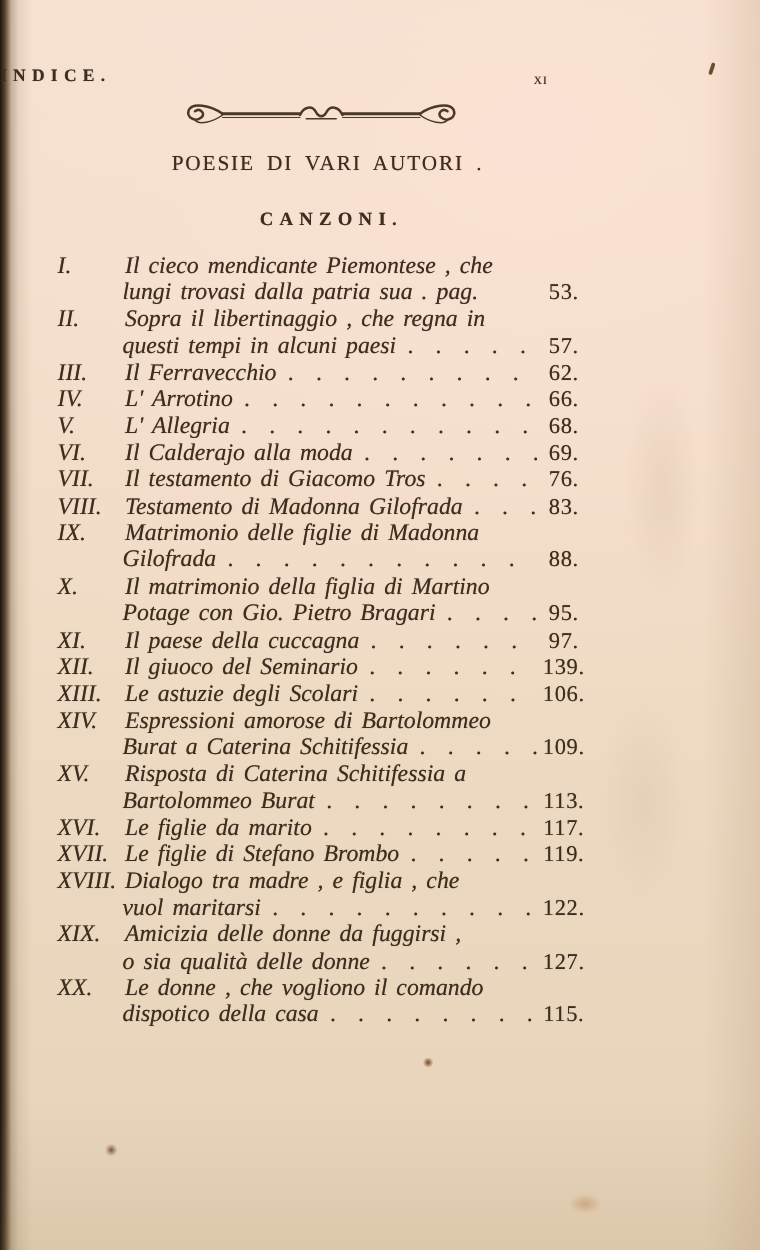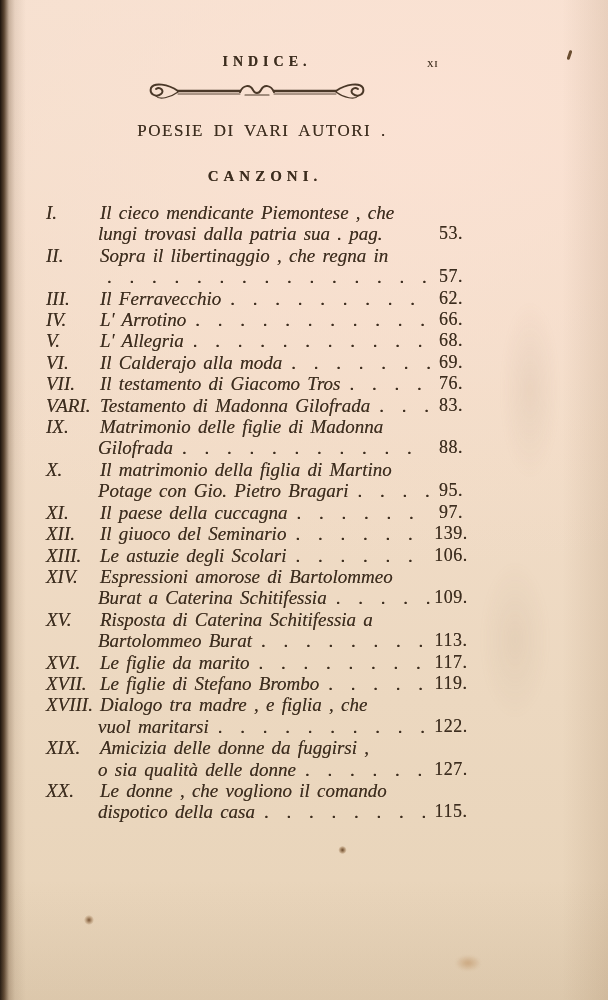--- a/index.html
+++ b/index.html
@@ -26,21 +26,21 @@
     position:absolute;top:0;right:0;width:46px;height:1000px;
     background:linear-gradient(270deg, rgba(150,115,80,.16), rgba(0,0,0,0));
   }
   .bottom-shade{
     position:absolute;bottom:0;left:0;width:608px;height:120px;
     background:linear-gradient(0deg, rgba(140,115,80,.12), rgba(0,0,0,0));
   }
   .ink{color:var(--ink); text-shadow:0 0 .6px rgba(72,52,32,.65);}
   .running-header{position:absolute;top:54px;left:0;width:608px;height:22px;}
   .header-title{
-    position:absolute;left:0;right:74px;text-align:center;
+    position:absolute;left:0;right:74px;text-align:left;
     font-size:14px;font-weight:bold;letter-spacing:5px;
   }
   .folio{
     position:absolute;left:427px;top:1px;
     font-size:13px;font-weight:normal;font-variant:small-caps;letter-spacing:1px;
   }
   .ornament{position:absolute;left:146px;top:79px;width:222px;height:24px;}
   .section-title{
     position:absolute;top:121px;left:0;right:84px;text-align:center;margin:0;
     font-size:17px;font-weight:normal;letter-spacing:1.5px;word-spacing:4px;
@@ -112,20 +112,21 @@
           <span class="dots"></span>
           <span class="pg">53.</span>
         </div>
       </div>
       <div>
         <div class="line">
           <span class="num">II.</span>
           <span class="txt">Sopra il libertinaggio , che regna in</span>
         </div>
         <div class="line cont">
+          <span class="txt">questi tempi in alcuni paesi</span>
           <span class="dots">. . . . . . . . . . . . . . . .</span>
           <span class="pg">57.</span>
         </div>
       </div>
       <div>
         <div class="line">
           <span class="num">III.</span>
           <span class="txt">Il Ferravecchio</span>
           <span class="dots">. . . . . . . . . . . . . . . .</span>
           <span class="pg">62.</span>
@@ -158,21 +159,21 @@
       <div>
         <div class="line">
           <span class="num">VII.</span>
           <span class="txt">Il testamento di Giacomo Tros</span>
           <span class="dots">. . . . . . . . . . . . . . . .</span>
           <span class="pg">76.</span>
         </div>
       </div>
       <div>
         <div class="line">
-          <span class="num">VARI.</span>
+          <span class="num">VIII.</span>
           <span class="txt">Testamento di Madonna Gilofrada</span>
           <span class="dots">. . . . . . . . . . . . . . . .</span>
           <span class="pg">83.</span>
         </div>
       </div>
       <div>
         <div class="line">
           <span class="num">IX.</span>
           <span class="txt">Matrimonio delle figlie di Madonna</span>
         </div>

